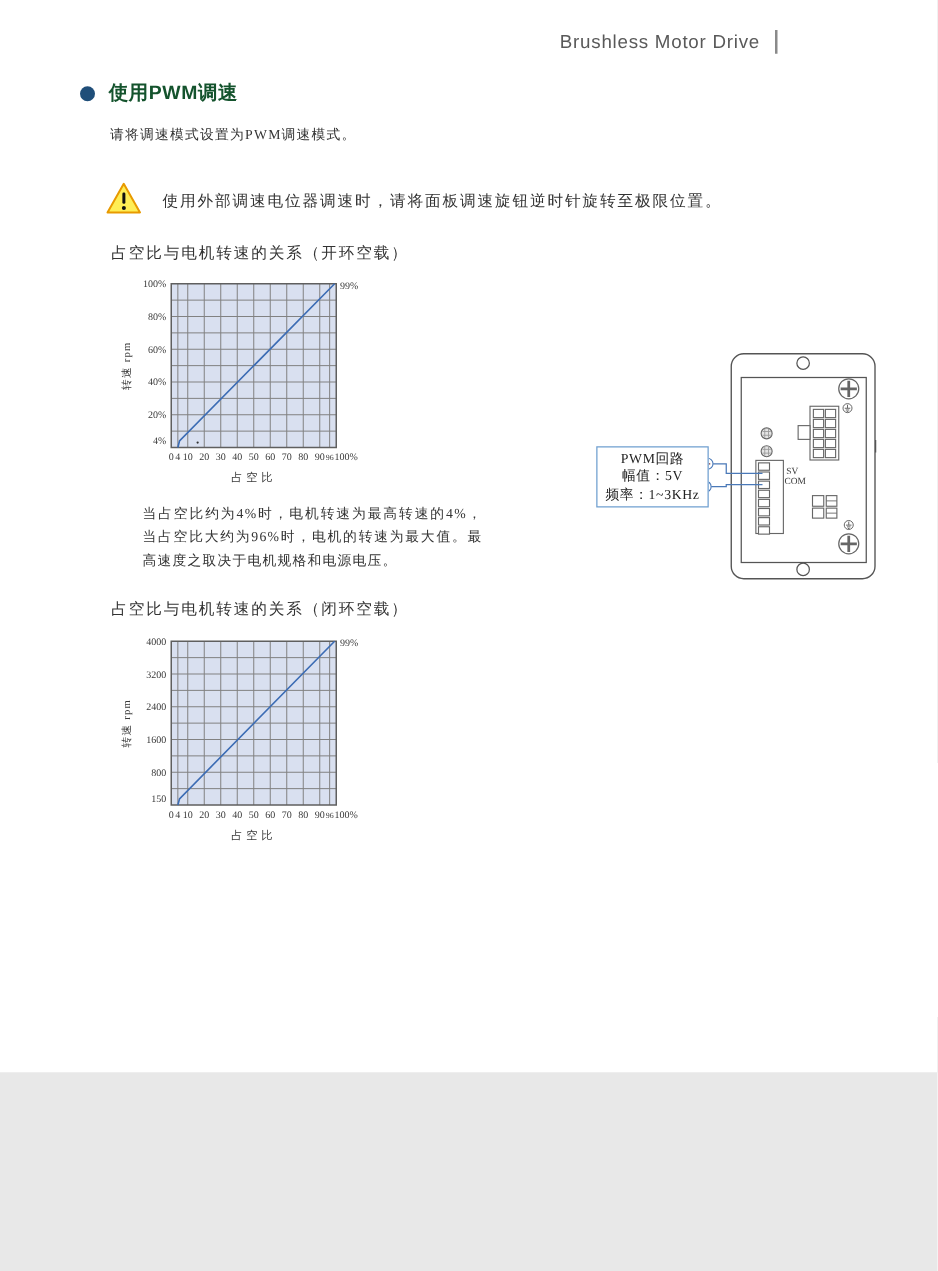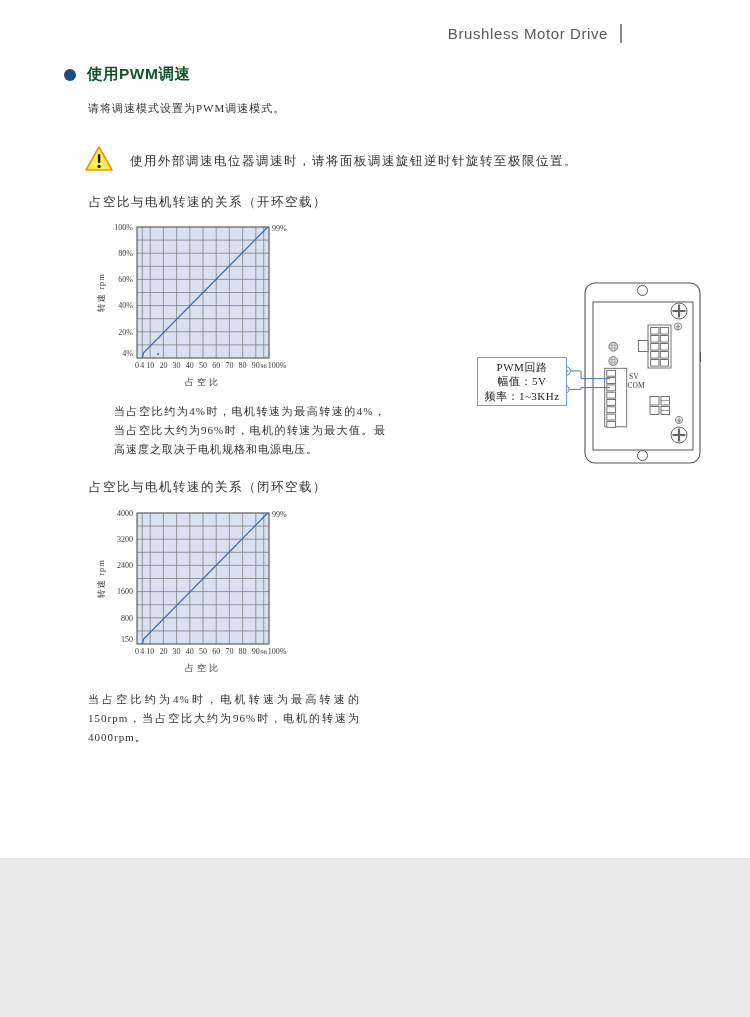--- a/index.html
+++ b/index.html
@@ -167,21 +167,20 @@
       <text x="137.39999999999998" y="150" text-anchor="middle" font-size="8">70</text>
       <text x="150.60000000000002" y="150" text-anchor="middle" font-size="8">80</text>
       <text x="163.8" y="150" text-anchor="middle" font-size="8">90</text>
       <text x="171.72" y="150" text-anchor="middle" font-size="6.3">96</text>
       <text x="185" y="150" text-anchor="middle" font-size="8">100%</text>
       <text x="180" y="13" font-size="8">99%</text>
       <text x="111" y="167" text-anchor="middle" font-size="9" letter-spacing="3">占空比</text>
       <text x="0" y="0" text-anchor="middle" font-size="8.5" letter-spacing="1" transform="translate(12,74.5) rotate(-90)">转速  rpm</text>
     </svg>
 
-  <div class="abs para body-text" style="left:88px;top:690px;">当占空比约为4%时，电机转速为最高转速的150rpm，当占空比大约为96%时，电机的转速为4000rpm。</div>
 
   <svg class="abs" style="left:470px;top:278px;" width="245" height="200" viewBox="0 0 245 200">
 
     <g>
       <rect x="115" y="5" width="115" height="180" rx="10" fill="#fff" stroke="#555" stroke-width="1.1"></rect>
       <rect x="123" y="24" width="100" height="148" fill="#fff" stroke="#555" stroke-width="1"></rect>
       <circle cx="172.5" cy="12.5" r="5" fill="#fff" stroke="#555" stroke-width="1"></circle>
       <circle cx="172.5" cy="177.5" r="5" fill="#fff" stroke="#555" stroke-width="1"></circle>
       <line x1="230.5" y1="74" x2="230.5" y2="84" stroke="#555" stroke-width="1"></line>
     </g>

